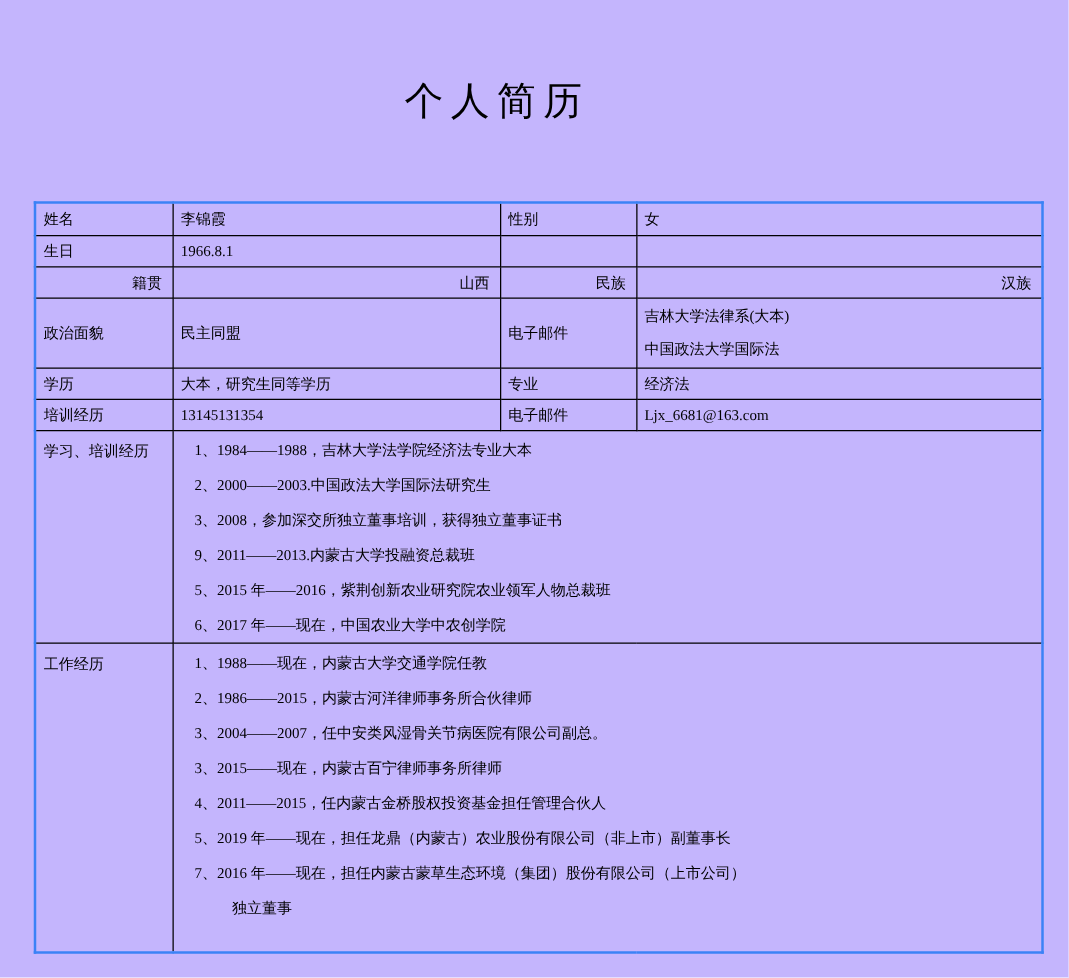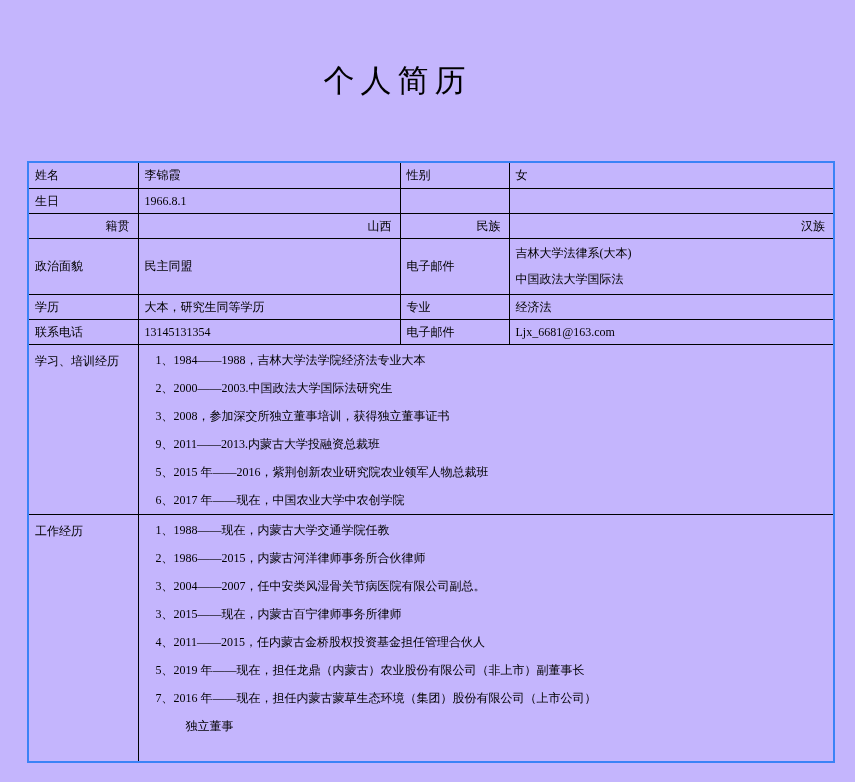--- a/index.html
+++ b/index.html
@@ -112,21 +112,21 @@
         <td class="multiline">吉林大学法律系(大本)
 中国政法大学国际法</td>
       </tr>
       <tr class="r5">
         <td>学历</td>
         <td>大本，研究生同等学历</td>
         <td>专业</td>
         <td>经济法</td>
       </tr>
       <tr class="r6">
-        <td>联系电话</td>
+        <td>培训经历</td>
         <td>13145131354</td>
         <td>电子邮件</td>
         <td>Ljx_6681@163.com</td>
       </tr>
       <tr class="r7">
         <td class="section-label">学习、培训经历</td>
         <td class="list-cell" colspan="3">
           <div class="li">1、1984——1988，吉林大学法学院经济法专业大本</div>
           <div class="li">2、2000——2003.中国政法大学国际法研究生</div>
           <div class="li">3、2008，参加深交所独立董事培训，获得独立董事证书</div>

